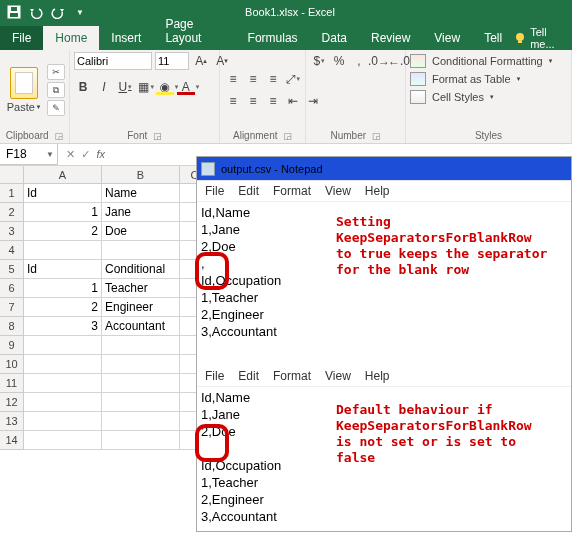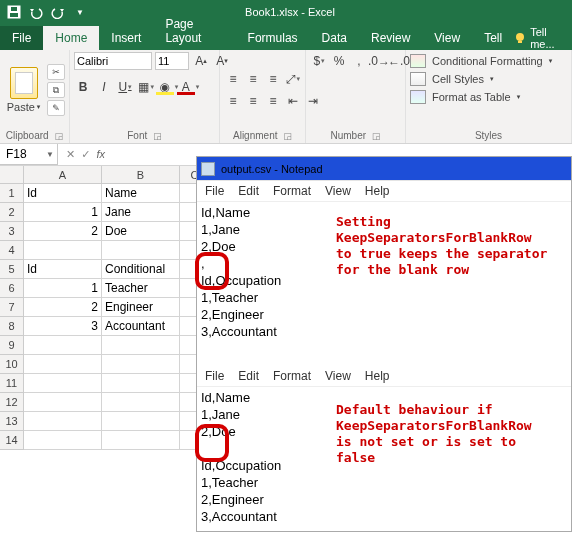--- a/index.html
+++ b/index.html
@@ -244,27 +244,27 @@
   </div>
 
   <div class="ribbon-group styles-grp" style="flex:1">
     <div class="group-body" style="flex-direction:column; align-items:flex-start; gap:0;">
       <div class="itm">
           <span class="swatch"></span>
           <span>Conditional Formatting</span>
           <span style="font-size:7px">▾</span>
         </div>
       <div class="itm">
+          <span class="swatch swatch2"></span>
+          <span>Format as Table</span>
+          <span style="font-size:7px">▾</span>
+        </div>
+      <div class="itm">
           <span class="swatch swatch3"></span>
           <span>Cell Styles</span>
-          <span style="font-size:7px">▾</span>
-        </div>
-      <div class="itm">
-          <span class="swatch swatch2"></span>
-          <span>Format as Table</span>
           <span style="font-size:7px">▾</span>
         </div>
     </div>
     <div class="ribbon-group-label">
         <span>Styles</span>
       </div>
   </div>
 </div>
 
 <div class="namebox-row">

